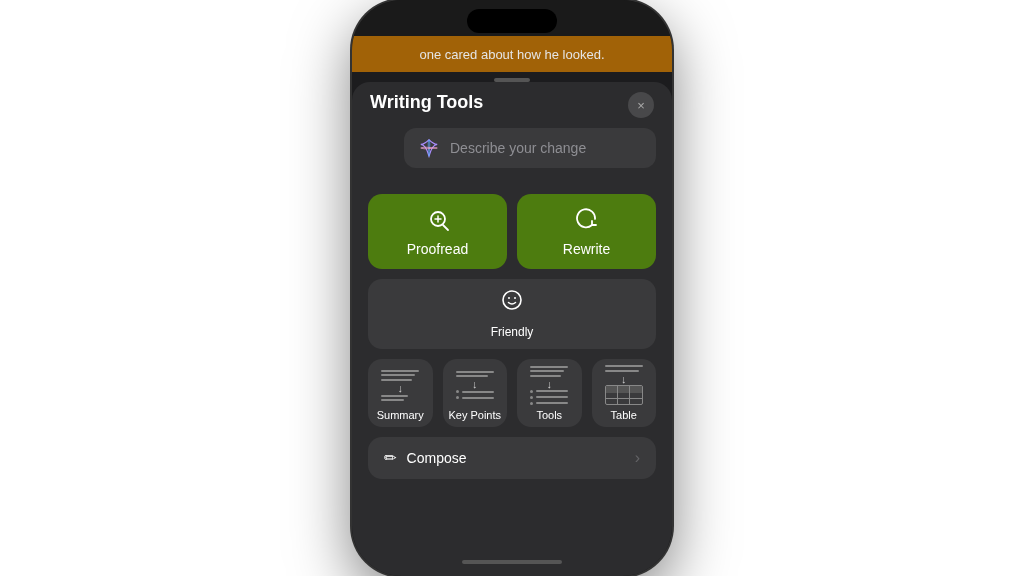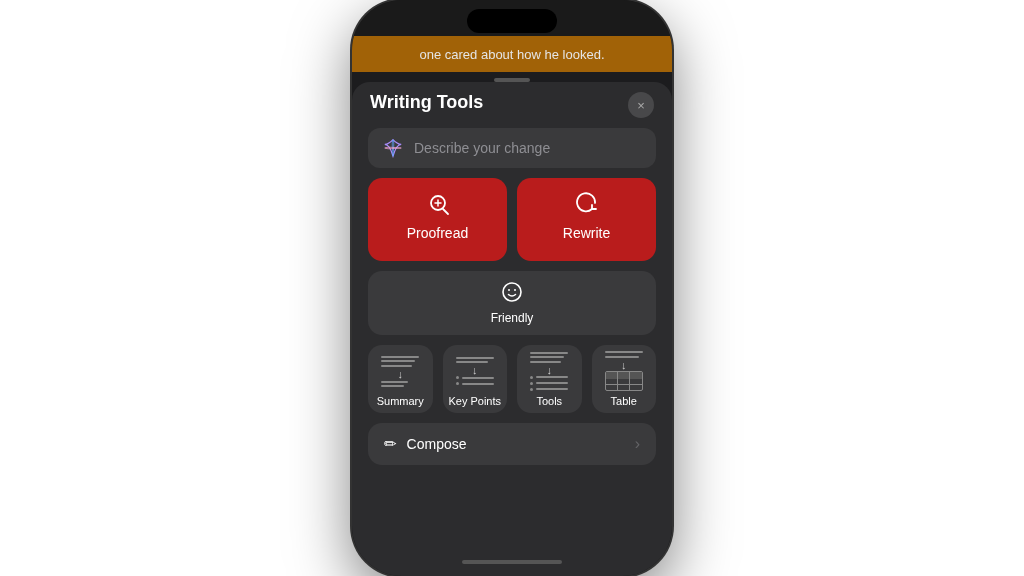--- a/index.html
+++ b/index.html
@@ -114,51 +114,53 @@
       outline: none;
     }
 
     .search-bar {
       background: #3a3a3c;
       border-radius: 12px;
       padding: 9px 14px;
       display: flex;
       align-items: center;
       gap: 10px;
+      margin-left: 36px;
     }
 
     .ai-icon {
       width: 22px;
       height: 22px;
       flex-shrink: 0;
     }
 
     .search-placeholder {
       color: #8e8e93;
       font-size: 14px;
     }
 
     .top-row {
       display: flex;
       gap: 10px;
     }
 
     .tool-btn-large {
       flex: 1;
-      background: #b91c1c;
+      background: #4d7c0f;
       border-radius: 14px;
       display: flex;
       flex-direction: column;
       align-items: center;
       justify-content: center;
-      padding: 14px 10px 20px;
+      padding: 14px 10px 12px;
       gap: 6px;
       cursor: pointer;
       border: none;
       outline: none;
+      margin-top: 16px;
     }
 
     .tool-btn-large .tool-icon {
       color: #ffffff;
       font-size: 20px;
       line-height: 1;
     }
 
     .tool-btn-large .tool-label {
       color: #ffffff;
@@ -172,21 +174,21 @@
 
     .tool-btn-medium {
       flex: 1;
       background: #3a3a3c;
       border-radius: 14px;
       display: flex;
       flex-direction: column;
       align-items: center;
       justify-content: center;
       padding: 10px 6px 10px;
-      gap: 5px;
+      gap: 11px;
       cursor: pointer;
       border: none;
       outline: none;
     }
 
     .tool-btn-medium .tool-icon {
       color: #ffffff;
       font-size: 18px;
       line-height: 1;
     }

